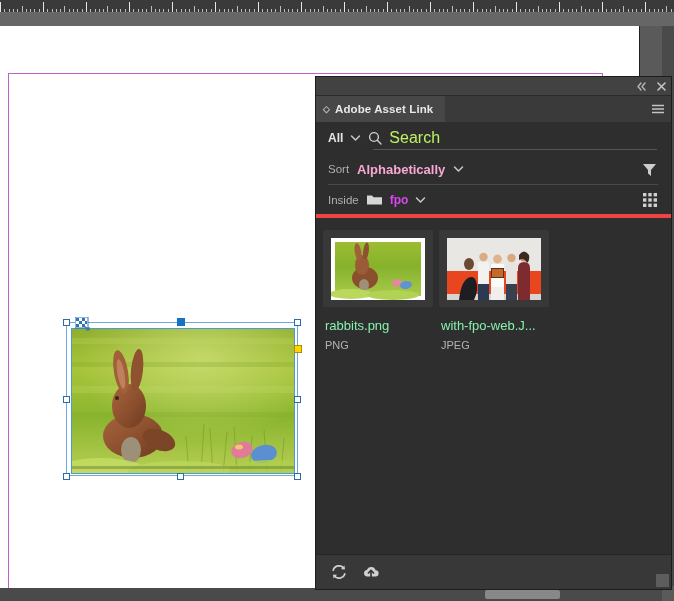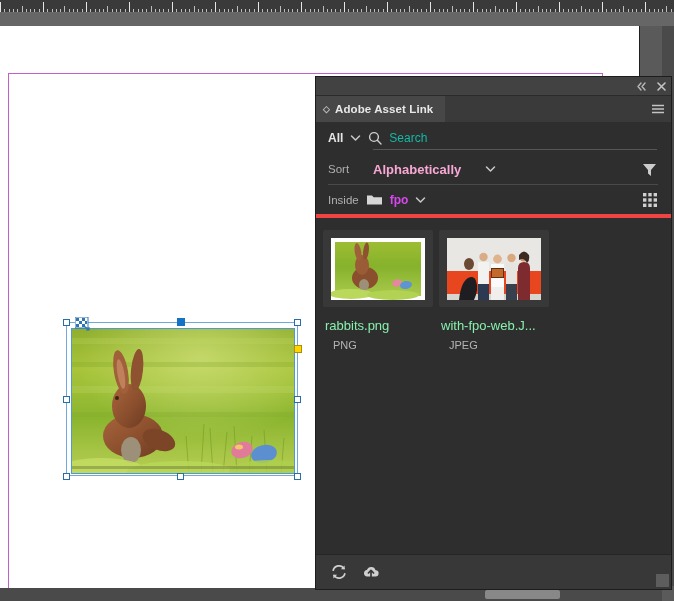--- a/index.html
+++ b/index.html
@@ -245,38 +245,38 @@
     display: inline-flex;
   }
   .search-field {
     flex: 1 1 auto;
     display: flex;
     align-items: center;
     gap: 7px;
     cursor: text;
   }
   .search-ph {
-    color: #14b8a6;
-    font-size: 12px;
+    color: #bef264;
+    font-size: 16px;
   }
   .underline {
     position: absolute;
     left: 57px;
     right: 14px;
     bottom: 3px;
     height: 1px;
     background: #565656;
   }
 
   .row-sort {
     height: 32px;
     display: flex;
     align-items: center;
     padding: 0 13px 0 12px;
-    gap: 24px;
+    gap: 8px;
     position: relative;
   }
   .lbl-dim {
     color: #b0b0b0;
     font-size: 11.5px;
   }
   .val-strong {
     color: #f9a8d4;
     font-size: 13px;
     font-weight: bold;
@@ -331,21 +331,21 @@
   .asset-name {
     color: #86efac;
     font-size: 13px;
     margin: 11px 0 0 2px;
     white-space: nowrap;
     overflow: hidden;
   }
   .asset-type {
     color: #b4b4b4;
     font-size: 11px;
-    margin: 6px 0 0 10px;
+    margin: 6px 0 0 2px;
   }
 
   .panel-footer {
     height: 34px;
     background: #383838;
     border-top: 1px solid #262626;
     display: flex;
     align-items: center;
     padding-left: 14px;
     gap: 14px;

